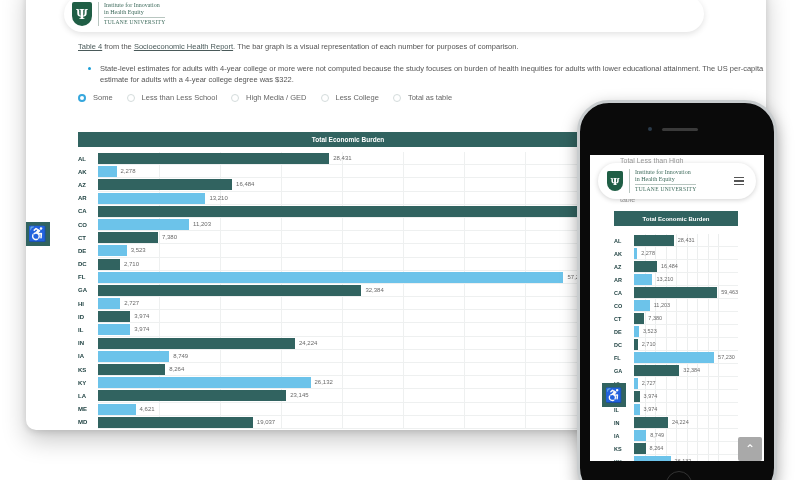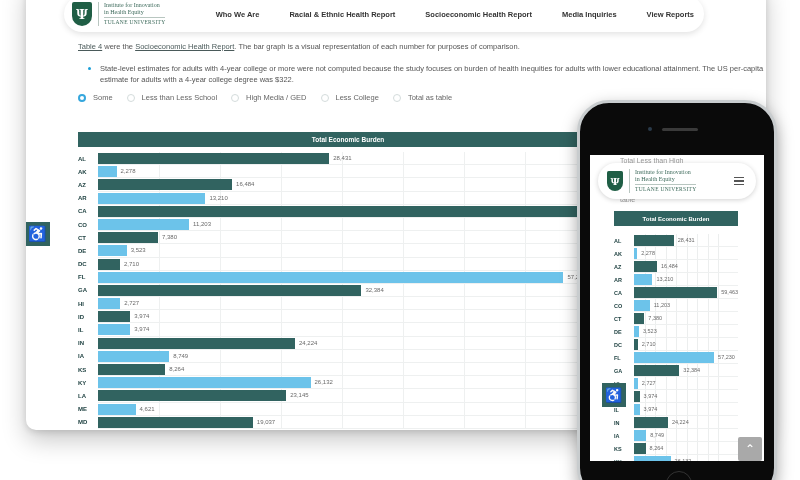--- a/index.html
+++ b/index.html
@@ -72,32 +72,25 @@
   <div class="desktop">
     <div class="nav">
       <div class="logo">
         <div class="shield">Ψ</div>
         <div class="logo-text">
           <div>Institute for Innovation</div>
           <div>in Health Equity</div>
           <div class="uni">TULANE UNIVERSITY</div>
         </div>
       </div>
-      <div class="nav-items">
-        <span class="nav-item">Who We Are</span>
-        <span class="nav-item">Racial &amp; Ethnic Health Report</span>
-        <span class="nav-item">Socioeconomic Health Report</span>
-        <span class="nav-item">Media Inquiries</span>
-        <span class="nav-item">View Reports</span>
-      </div>
     </div>
 
     <div class="content">
       <p class="intro">
-        <a>Table 4</a><span> were the </span><a>Socioeconomic Health Report</a><span>. The bar graph is a visual representation of each number for purposes of comparison.</span>
+        <a>Table 4</a><span> from the </span><a>Socioeconomic Health Report</a><span>. The bar graph is a visual representation of each number for purposes of comparison.</span>
       </p>
       <ul class="bullets">
         <li>State-level estimates for adults with 4-year college or more were not computed because the study focuses on burden of health inequities for adults with lower educational attainment. The US per-capita estimate for adults with a 4-year college degree was $322.</li>
       </ul>
       <div class="radios">
         <label class="radio sel">
             <span class="dot"></span>
             <span>Some</span>
           </label>
         <label class="radio">

